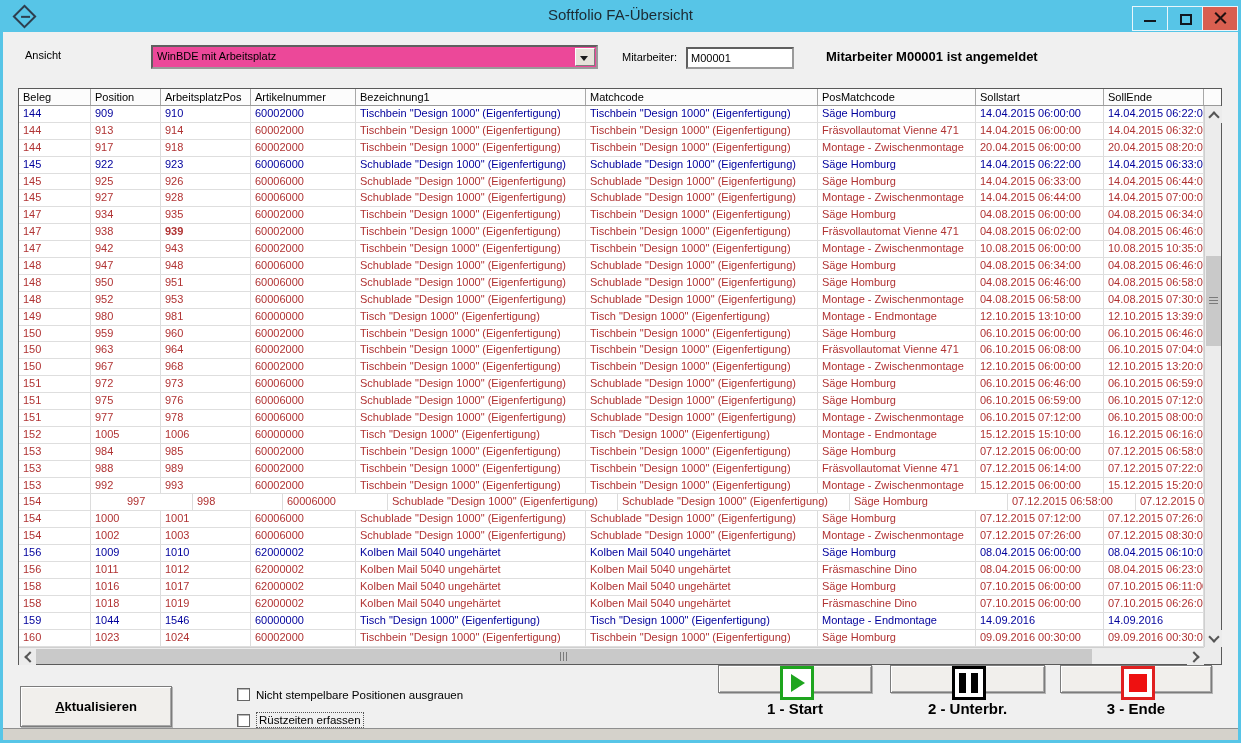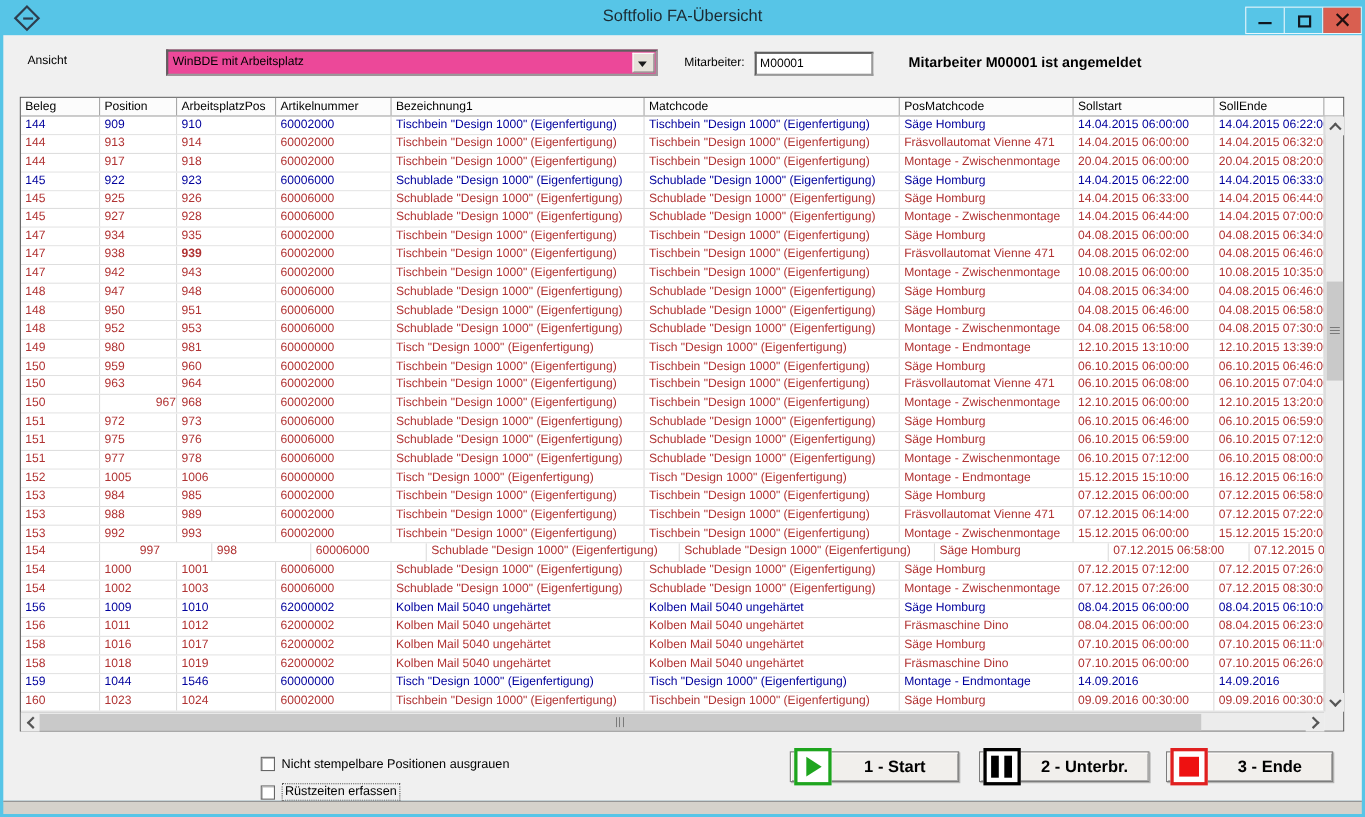--- a/index.html
+++ b/index.html
@@ -54,21 +54,21 @@
   .hthumb .grip{position:absolute;top:3px;left:524px;height:9px;width:8px;background:repeating-linear-gradient(to right,#7a7a7a 0 1px,transparent 1px 3px);}
 
   
   .btn{position:absolute;background:#f1efec;border:1px solid #7c7c7c;box-shadow:inset 1px 1px 0 #ffffff,inset -1px -1px 0 #a8a8a8,1px 1px 0 #b5b5b5;box-sizing:border-box;display:flex;align-items:center;cursor:default;}
   .btn-refresh{left:17px;top:654px;width:152px;height:41px;justify-content:center;font-size:13px;font-weight:bold;color:#000;}
   .btn-refresh .accel{text-decoration:underline;}
   .chkrow{position:absolute;left:189px;display:flex;align-items:center;margin-left:45px;}
   .chkbox{width:13px;height:13px;background:#fff;border:1px solid #666;box-shadow:inset 1px 1px 0 #b9b9b9;box-sizing:border-box;margin-right:6px;flex-shrink:0;}
   .chklabel{font-size:11.5px;color:#000;white-space:nowrap;}
   .chklabel.focused{border:1px dotted #555;padding:1px 2px;}
-  .actbtn{height:28px;top:651px;}
+  .actbtn{height:28px;top:633px;flex-direction:column;}
   .icbox{width:34px;height:34px;margin-left:3px;background:#fff;box-sizing:border-box;position:relative;flex-shrink:0;}
   .icbox.green{border:3px solid #1ea51e;}
   .icbox.black{border:3px solid #000;}
   .icbox.red{border:3px solid #e02020;}
   .play{position:absolute;left:8px;top:5px;width:0;height:0;border-top:9px solid transparent;border-bottom:9px solid transparent;border-left:14px solid #1ea51e;}
   .pbar{position:absolute;top:4px;width:7px;height:20px;background:#000;}
   .pbar.b1{left:4px;} .pbar.b2{left:16px;}
   .stopsq{position:absolute;left:5px;top:5px;width:18px;height:18px;background:#ee1111;}
   .actlabel{flex:1;text-align:center;font-size:15px;font-weight:bold;color:#000;}
 
@@ -286,21 +286,21 @@
             <div class="cell" style="width: 90px;">964</div>
             <div class="cell" style="width: 105px;">60002000</div>
             <div class="cell" style="width: 230px;">Tischbein "Design 1000" (Eigenfertigung)</div>
             <div class="cell" style="width: 232px;">Tischbein "Design 1000" (Eigenfertigung)</div>
             <div class="cell" style="width: 158px;">Fräsvollautomat Vienne 471</div>
             <div class="cell" style="width: 128px;">06.10.2015 06:08:00</div>
             <div class="cell" style="width: 100px;">06.10.2015 07:04:00</div>
           </div>
           <div class="grow" style="color: rgb(176, 50, 50);">
             <div class="cell" style="width: 72px;">150</div>
-            <div class="cell" style="width: 70px; text-align: right;">967</div>
+            <div class="cell" style="width: 70px;">967</div>
             <div class="cell" style="width: 90px;">968</div>
             <div class="cell" style="width: 105px;">60002000</div>
             <div class="cell" style="width: 230px;">Tischbein "Design 1000" (Eigenfertigung)</div>
             <div class="cell" style="width: 232px;">Tischbein "Design 1000" (Eigenfertigung)</div>
             <div class="cell" style="width: 158px;">Montage - Zwischenmontage</div>
             <div class="cell" style="width: 128px;">12.10.2015 06:00:00</div>
             <div class="cell" style="width: 100px;">12.10.2015 13:20:00</div>
           </div>
           <div class="grow" style="color: rgb(176, 50, 50);">
             <div class="cell" style="width: 72px;">151</div>
@@ -499,20 +499,23 @@
         <div class="hthumb">
             <span class="grip"></span>
           </div>
         <div class="sbtn" style="right:0;top:0;">
             <span class="chev right"></span>
           </div>
       </div>
       <div class="corner"></div>
     </div>
 
+    <div class="btn btn-refresh">
+      <span><span class="accel">A</span><span>ktualisieren</span></span>
+    </div>
 
     <div class="chkrow" style="top:656px;">
       <span class="chkbox"></span>
       <span class="chklabel">Nicht stempelbare Positionen ausgrauen</span>
     </div>
     <div class="chkrow" style="top:680px;">
       <span class="chkbox"></span>
       <span class="chklabel focused">Rüstzeiten erfassen</span>
     </div>
 

